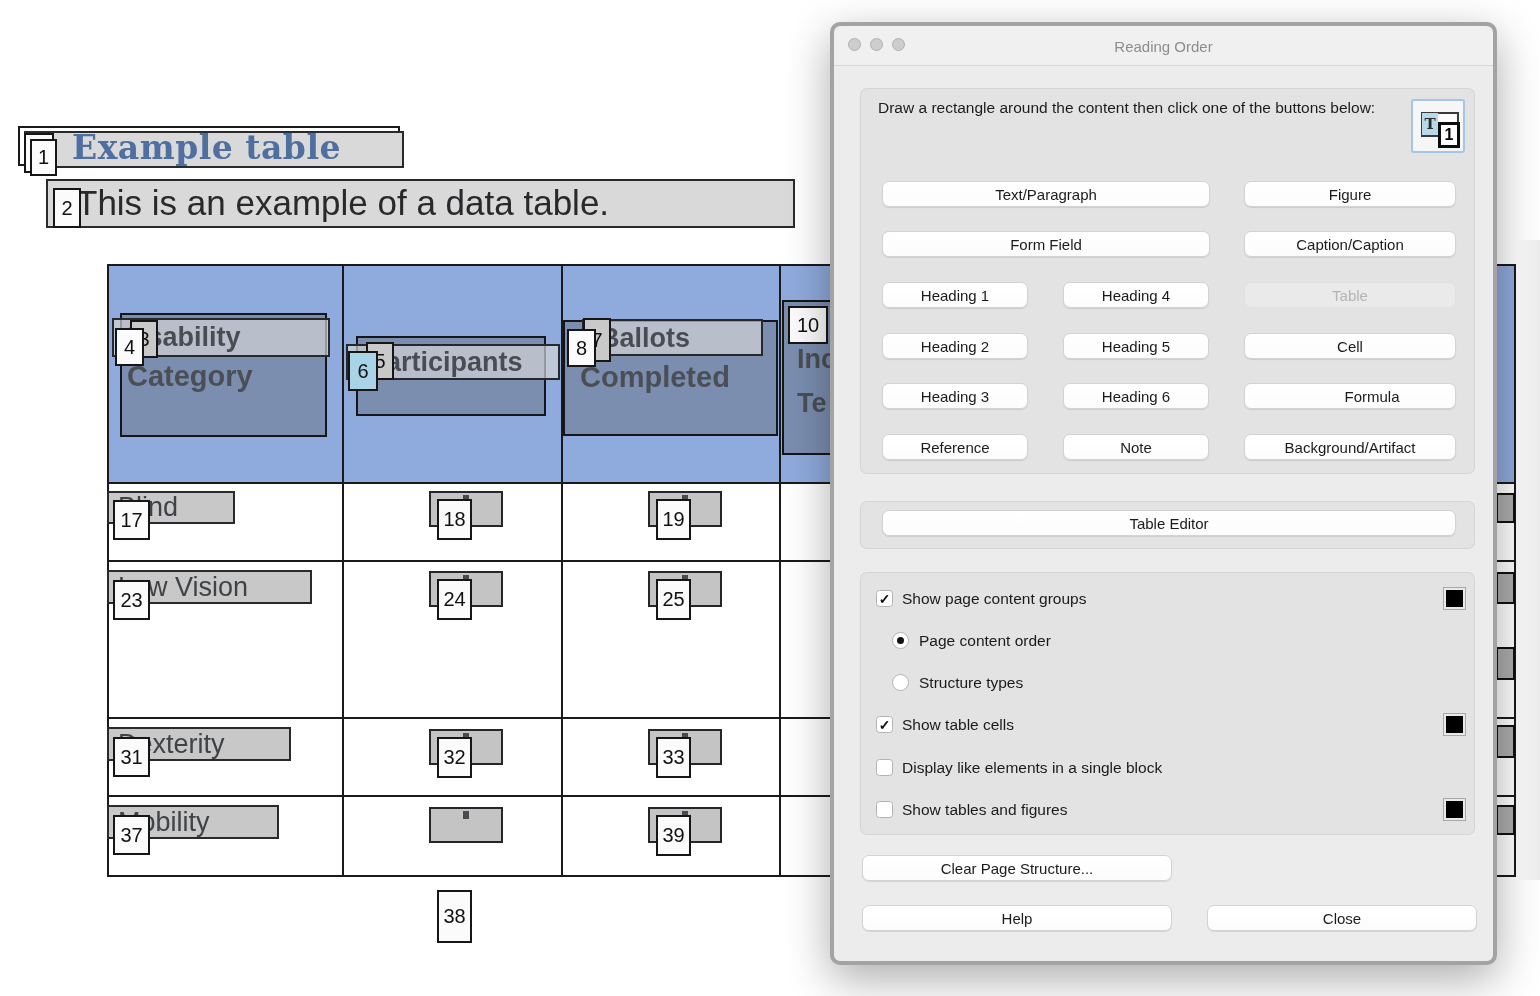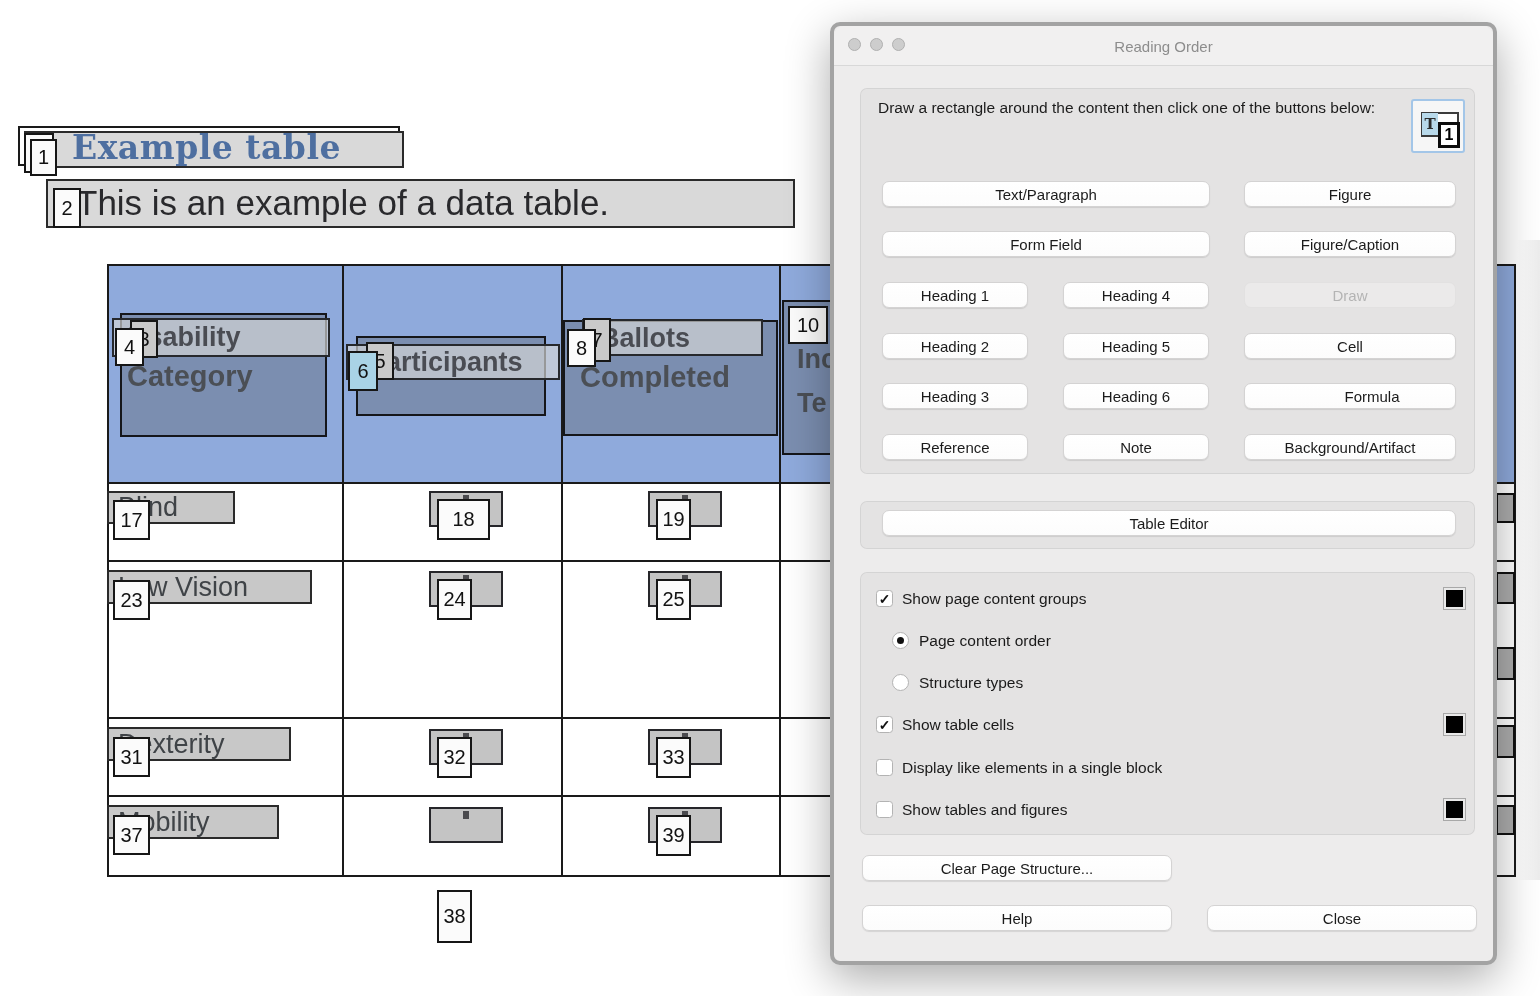--- a/index.html
+++ b/index.html
@@ -129,21 +129,21 @@
   <div class="abs tag" style="left:788px;top:306px;width:40px;height:38px;">10</div>
   <div class="abs htxt2" style="left:797px;top:344px;font-size:27px;">Inc</div>
   <div class="abs htxt2" style="left:797px;top:388px;font-size:27px;">Te</div>
 
   <div class="abs rowstrip" style="left:107px;top:491px;width:128px;height:33px;"></div>
   <div class="abs rowtxt" style="left:118px;top:492px;">Blind</div>
   <div class="abs tag" style="left:113px;top:500px;width:37px;height:40px;">17</div>
   <div class="abs minibox" style="left:429px;top:491px;width:74px;height:36px;">
       <div class="stub"></div>
     </div>
-  <div class="abs tag" style="left:437px;top:499px;width:53px;height:41px;">18</div>
+  <div class="abs tag" style="left:437px;top:499px;width:35px;height:41px;">18</div>
   <div class="abs minibox" style="left:648px;top:491px;width:74px;height:36px;">
       <div class="stub"></div>
     </div>
   <div class="abs tag" style="left:656px;top:499px;width:35px;height:41px;">19</div>
 
   <div class="abs rowstrip" style="left:107px;top:570px;width:205px;height:34px;"></div>
   <div class="abs rowtxt" style="left:118px;top:572px;">Low Vision</div>
   <div class="abs tag" style="left:113px;top:580px;width:37px;height:40px;">23</div>
   <div class="abs minibox" style="left:429px;top:571px;width:74px;height:36px;">
       <div class="stub"></div>
@@ -195,25 +195,25 @@
     <div class="instr" style="left:44px;top:70px;width:500px;">Draw a rectangle around the content then click one of the buttons below:</div>
     <div class="toolicon">
       <div class="ti-rect"></div>
       <div class="ti-t">T</div>
       <div class="ti-num">1</div>
     </div>
 
     <div class="btn" style="left:48px;top:155px;width:328px;">Text/Paragraph</div>
     <div class="btn" style="left:410px;top:155px;width:212px;">Figure</div>
     <div class="btn" style="left:48px;top:205px;width:328px;">Form Field</div>
-    <div class="btn" style="left:410px;top:205px;width:212px;">Figure/Caption</div>
+    <div class="btn" style="left:410px;top:205px;width:212px;">Caption/Caption</div>
 
     <div class="btn" style="left:48px;top:256px;width:146px;">Heading 1</div>
     <div class="btn" style="left:229px;top:256px;width:146px;">Heading 4</div>
-    <div class="btn disabled" style="left:410px;top:256px;width:212px;">Draw</div>
+    <div class="btn disabled" style="left:410px;top:256px;width:212px;">Table</div>
 
     <div class="btn" style="left:48px;top:307px;width:146px;">Heading 2</div>
     <div class="btn" style="left:229px;top:307px;width:146px;">Heading 5</div>
     <div class="btn" style="left:410px;top:307px;width:212px;">Cell</div>
 
     <div class="btn" style="left:48px;top:357px;width:146px;">Heading 3</div>
     <div class="btn" style="left:229px;top:357px;width:146px;">Heading 6</div>
     <div class="btn" style="left:410px;top:357px;width:212px;padding-left:44px;">Formula</div>
 
     <div class="btn" style="left:48px;top:408px;width:146px;">Reference</div>

